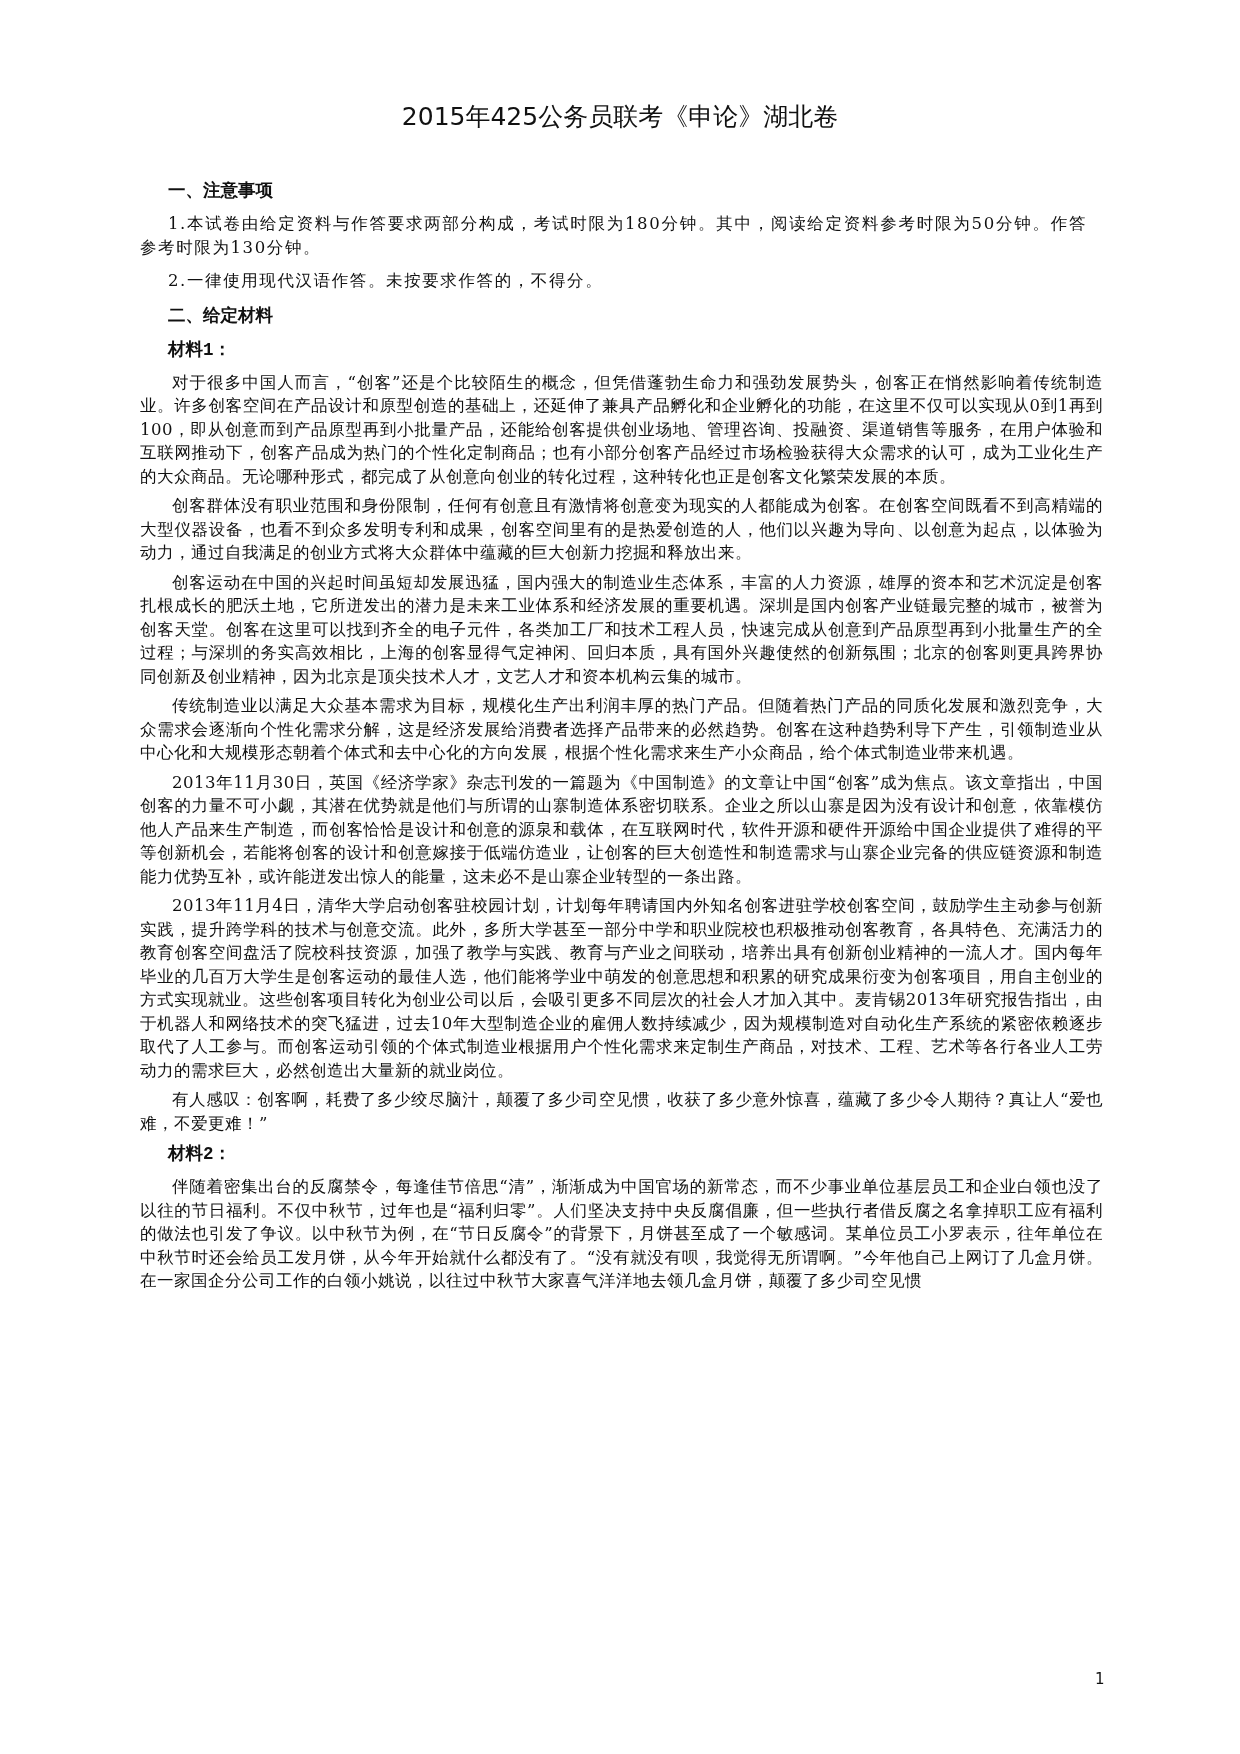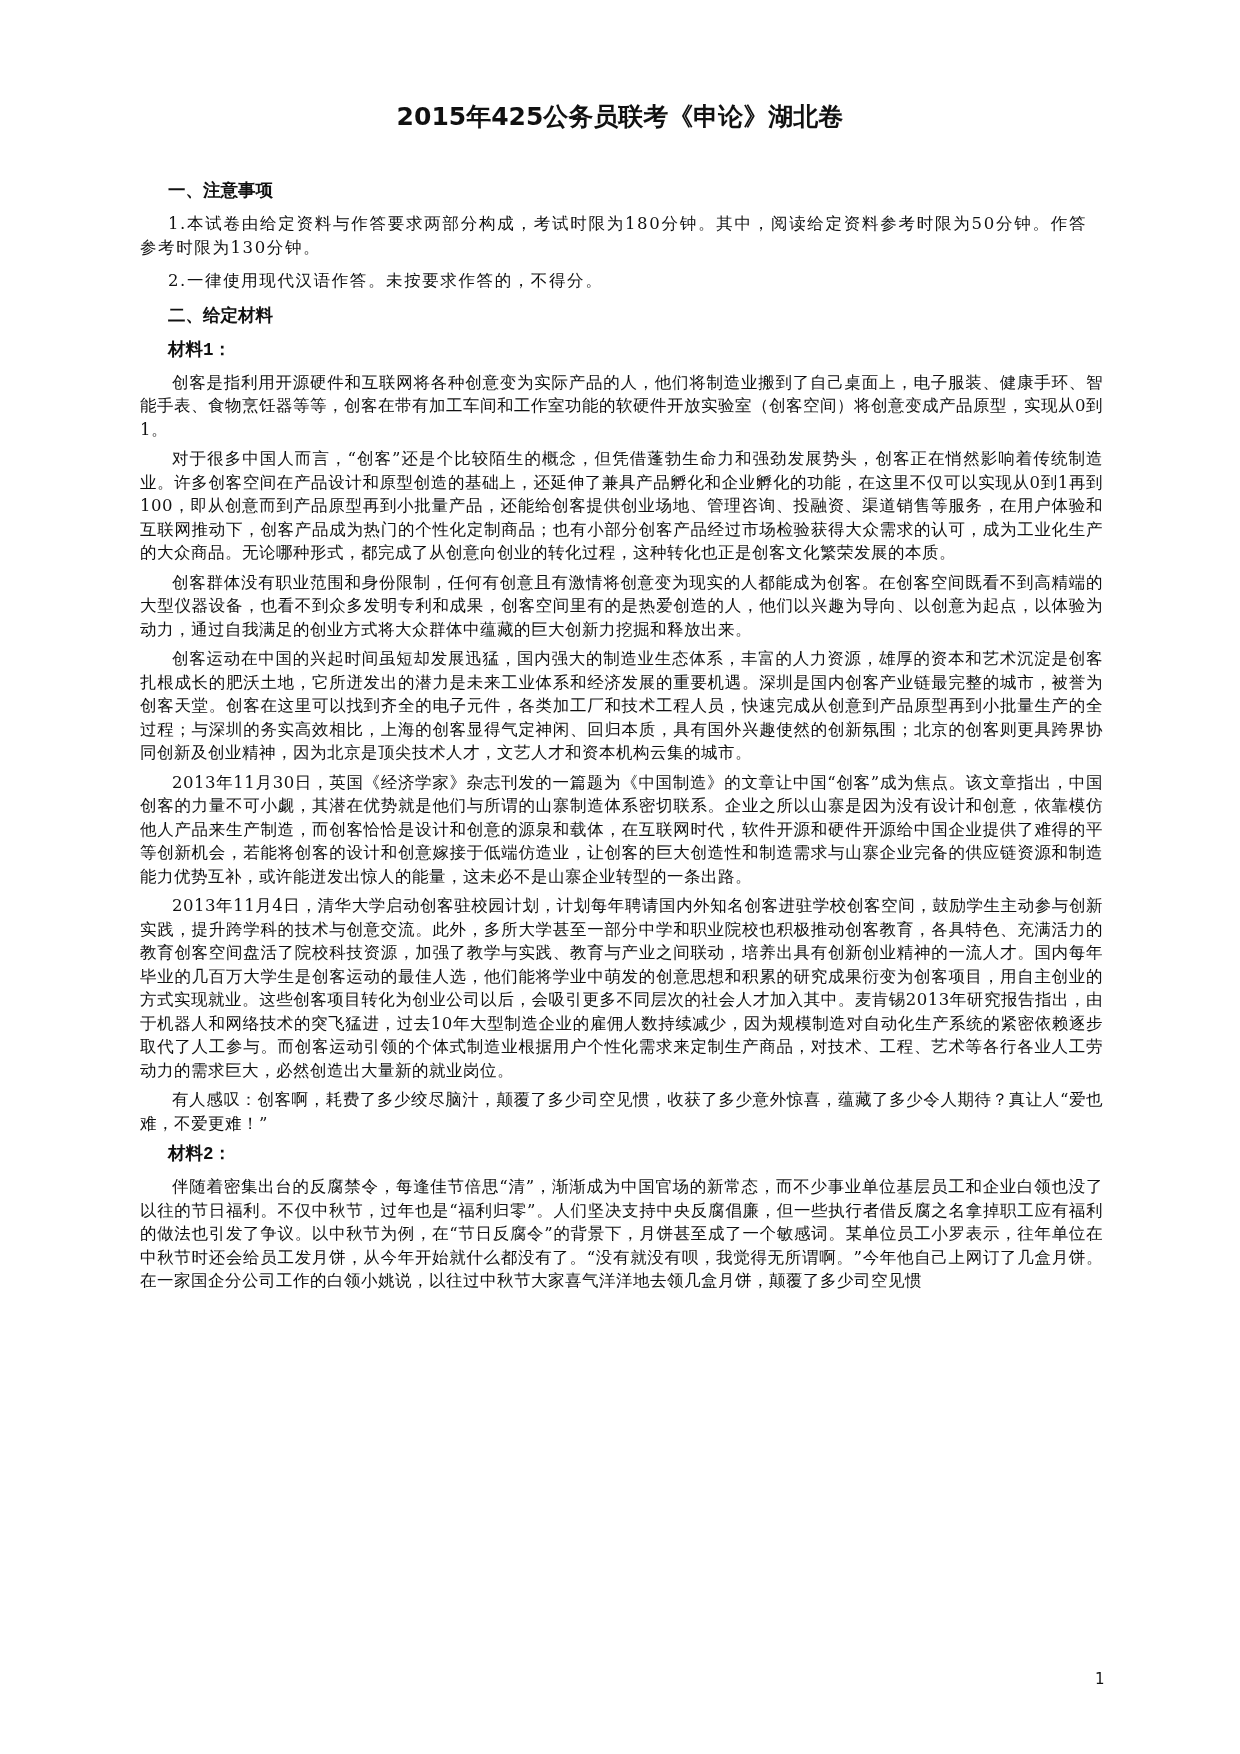--- a/index.html
+++ b/index.html
@@ -1,41 +1,41 @@
 <!DOCTYPE html>
 <html><head>
 <meta charset="utf-8">
 <style>
   html, body { margin: 0; padding: 0; background: #ffffff; }
   body { width: 1240px; height: 1754px; position: relative; overflow: hidden; color: #111; font-family: "DejaVu Serif", "Liberation Serif", serif; }
   .page { position: absolute; left: 0; top: 0; width: 1240px; height: 1754px; }
-  .title { position: absolute; left: 0; width: 1240px; top: 100px; text-align: center; font-family: "DejaVu Sans", "Liberation Sans", sans-serif; font-weight: bold; font-size: 25px; letter-spacing: 0px; }
+  .title { position: absolute; left: 0; width: 1240px; top: 100px; text-align: center; font-family: "DejaVu Sans", "Liberation Sans", sans-serif; font-weight: normal; font-size: 25px; letter-spacing: 0px; }
   .content { position: absolute; left: 140px; top: 178px; width: 963px; }
   .h { font-family: Liberation Mono, monospace; font-weight: bold; font-size: 17.5px; margin: 0 0 8px 0; text-indent: 28px; line-height: 26px; }
   .p { font-size: 16.5px; line-height: 23.5px; text-indent: 32px; margin: 0 0 6px 0; text-align: justify; letter-spacing: 0.5px; }
   .note { font-size: 16.5px; line-height: 23.5px; text-indent: 28px; margin: 0 16px 10px 0; letter-spacing: 1.6px; text-align: justify; }
   .pagenum { position: absolute; left: 1095px; top: 1670px; font-size: 15px; font-family: "DejaVu Sans", "Liberation Sans", sans-serif; }
 </style>
 </head>
 <body>
 
 <div class="page">
   <div class="title">2015年425公务员联考《申论》湖北卷</div>
 
   <div class="content">
     <div class="h">一、注意事项</div>
     <div class="note">1.本试卷由给定资料与作答要求两部分构成，考试时限为180分钟。其中，阅读给定资料参考时限为50分钟。作答参考时限为130分钟。</div>
     <div class="note">2.一律使用现代汉语作答。未按要求作答的，不得分。</div>
 
     <div class="h">二、给定材料</div>
     <div class="h">材料1：</div>
-    <p class="p">创客是指利用开源硬件和互联网将各种创意变为实际产品的人，他们将制造业搬到了自己桌面上，电子服装、健康手环、智能手表、食物烹饪器等等，创客在带有加工车间和工作室功能的软硬件开放实验室（创客空间）将创意变成产品原型，实现从0到1。</p>
     <p class="p">对于很多中国人而言，“创客”还是个比较陌生的概念，但凭借蓬勃生命力和强劲发展势头，创客正在悄然影响着传统制造业。许多创客空间在产品设计和原型创造的基础上，还延伸了兼具产品孵化和企业孵化的功能，在这里不仅可以实现从0到1再到100，即从创意而到产品原型再到小批量产品，还能给创客提供创业场地、管理咨询、投融资、渠道销售等服务，在用户体验和互联网推动下，创客产品成为热门的个性化定制商品；也有小部分创客产品经过市场检验获得大众需求的认可，成为工业化生产的大众商品。无论哪种形式，都完成了从创意向创业的转化过程，这种转化也正是创客文化繁荣发展的本质。</p>
     <p class="p">创客群体没有职业范围和身份限制，任何有创意且有激情将创意变为现实的人都能成为创客。在创客空间既看不到高精端的大型仪器设备，也看不到众多发明专利和成果，创客空间里有的是热爱创造的人，他们以兴趣为导向、以创意为起点，以体验为动力，通过自我满足的创业方式将大众群体中蕴藏的巨大创新力挖掘和释放出来。</p>
     <p class="p">创客运动在中国的兴起时间虽短却发展迅猛，国内强大的制造业生态体系，丰富的人力资源，雄厚的资本和艺术沉淀是创客扎根成长的肥沃土地，它所迸发出的潜力是未来工业体系和经济发展的重要机遇。深圳是国内创客产业链最完整的城市，被誉为创客天堂。创客在这里可以找到齐全的电子元件，各类加工厂和技术工程人员，快速完成从创意到产品原型再到小批量生产的全过程；与深圳的务实高效相比，上海的创客显得气定神闲、回归本质，具有国外兴趣使然的创新氛围；北京的创客则更具跨界协同创新及创业精神，因为北京是顶尖技术人才，文艺人才和资本机构云集的城市。</p>
+    <p class="p">传统制造业以满足大众基本需求为目标，规模化生产出利润丰厚的热门产品。但随着热门产品的同质化发展和激烈竞争，大众需求会逐渐向个性化需求分解，这是经济发展给消费者选择产品带来的必然趋势。创客在这种趋势利导下产生，引领制造业从中心化和大规模形态朝着个体式和去中心化的方向发展，根据个性化需求来生产小众商品，给个体式制造业带来机遇。</p>
     <p class="p">2013年11月30日，英国《经济学家》杂志刊发的一篇题为《中国制造》的文章让中国“创客”成为焦点。该文章指出，中国创客的力量不可小觑，其潜在优势就是他们与所谓的山寨制造体系密切联系。企业之所以山寨是因为没有设计和创意，依靠模仿他人产品来生产制造，而创客恰恰是设计和创意的源泉和载体，在互联网时代，软件开源和硬件开源给中国企业提供了难得的平等创新机会，若能将创客的设计和创意嫁接于低端仿造业，让创客的巨大创造性和制造需求与山寨企业完备的供应链资源和制造能力优势互补，或许能迸发出惊人的能量，这未必不是山寨企业转型的一条出路。</p>
     <p class="p">2013年11月4日，清华大学启动创客驻校园计划，计划每年聘请国内外知名创客进驻学校创客空间，鼓励学生主动参与创新实践，提升跨学科的技术与创意交流。此外，多所大学甚至一部分中学和职业院校也积极推动创客教育，各具特色、充满活力的教育创客空间盘活了院校科技资源，加强了教学与实践、教育与产业之间联动，培养出具有创新创业精神的一流人才。国内每年毕业的几百万大学生是创客运动的最佳人选，他们能将学业中萌发的创意思想和积累的研究成果衍变为创客项目，用自主创业的方式实现就业。这些创客项目转化为创业公司以后，会吸引更多不同层次的社会人才加入其中。麦肯锡2013年研究报告指出，由于机器人和网络技术的突飞猛进，过去10年大型制造企业的雇佣人数持续减少，因为规模制造对自动化生产系统的紧密依赖逐步取代了人工参与。而创客运动引领的个体式制造业根据用户个性化需求来定制生产商品，对技术、工程、艺术等各行各业人工劳动力的需求巨大，必然创造出大量新的就业岗位。</p>
     <p class="p">有人感叹：创客啊，耗费了多少绞尽脑汁，颠覆了多少司空见惯，收获了多少意外惊喜，蕴藏了多少令人期待？真让人“爱也难，不爱更难！”</p>
 
     <div class="h">材料2：</div>
     <p class="p">伴随着密集出台的反腐禁令，每逢佳节倍思“清”，渐渐成为中国官场的新常态，而不少事业单位基层员工和企业白领也没了以往的节日福利。不仅中秋节，过年也是“福利归零”。人们坚决支持中央反腐倡廉，但一些执行者借反腐之名拿掉职工应有福利的做法也引发了争议。以中秋节为例，在“节日反腐令”的背景下，月饼甚至成了一个敏感词。某单位员工小罗表示，往年单位在中秋节时还会给员工发月饼，从今年开始就什么都没有了。“没有就没有呗，我觉得无所谓啊。”今年他自己上网订了几盒月饼。在一家国企分公司工作的白领小姚说，以往过中秋节大家喜气洋洋地去领几盒月饼，颠覆了多少司空见惯</p>
   </div>
 
   <div class="pagenum">1</div>
 </div>

